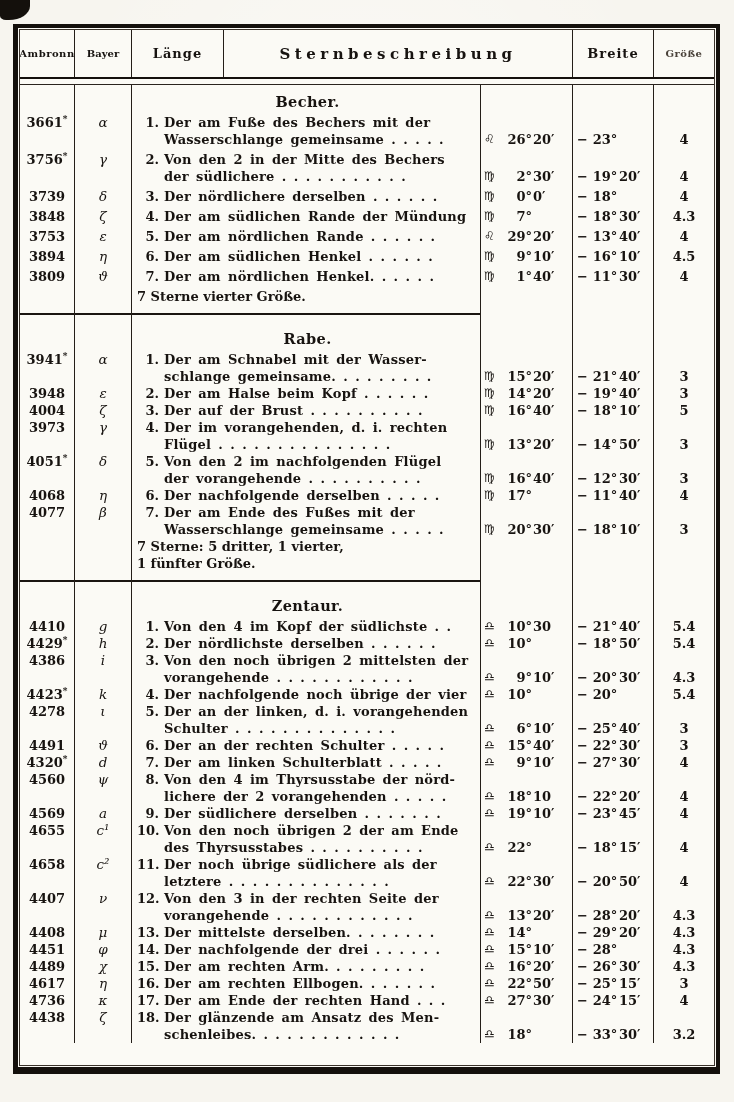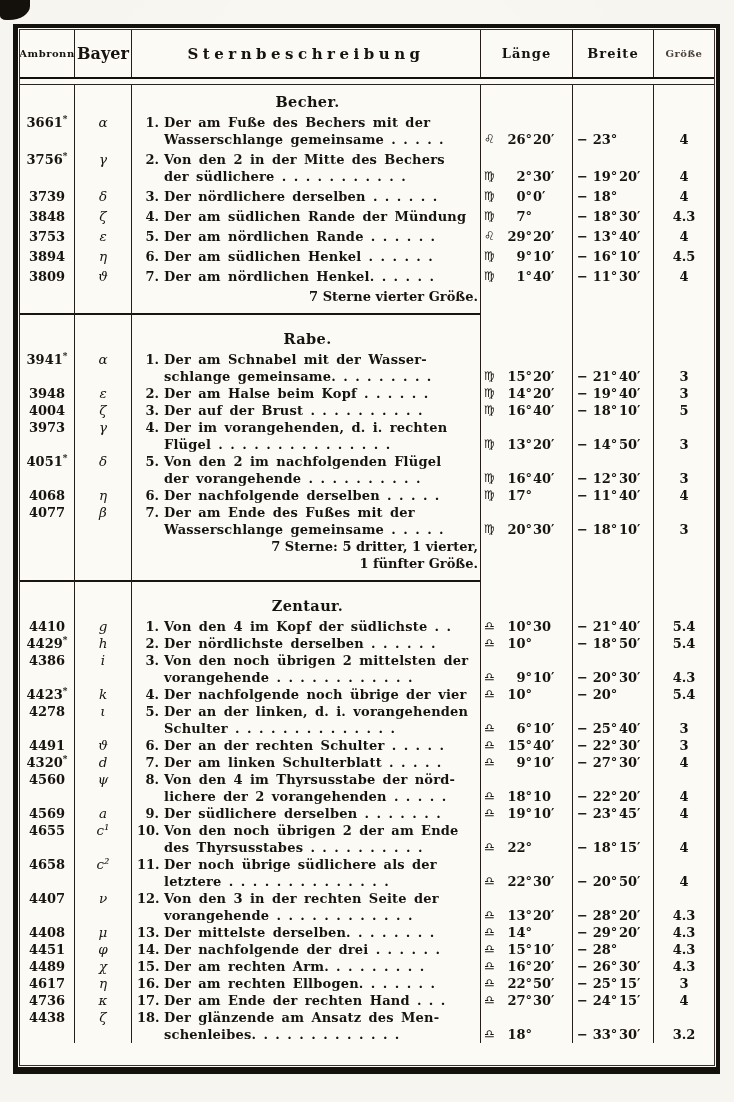--- a/index.html
+++ b/index.html
@@ -24,21 +24,21 @@
   .frame-inner{
     position:absolute;inset:1px;border:1px solid #3a322a;
     overflow:hidden;display:flex;flex-direction:column;
   }
   
   .thead{display:flex;height:47px;}
   .hcell{display:flex;align-items:center;justify-content:center;
     border-right:1px solid #241e18;font-weight:bold;box-sizing:border-box;}
   .hcell:last-child{border-right:none;}
   .h-amb{width:55px;font-size:10px;letter-spacing:.5px;}
-  .h-bay{width:57px;font-size:16px;}
+  .h-bay{width:57px;font-size:10px;}
   .h-desc{width:349px;font-size:15px;letter-spacing:4.5px;}
   .h-lng{width:92px;font-size:13px;letter-spacing:1px;}
   .h-brt{width:81px;font-size:13px;letter-spacing:1px;}
   .h-grs{flex:1;font-size:10px;color:#4a423a;letter-spacing:.5px;}
   .double-rule{height:5px;border-top:2.5px solid #14100c;border-bottom:1.5px solid #2a241e;}
   
   .tbody{flex:1;display:flex;flex-direction:column;}
   .row{display:flex;}
   .cell{border-right:1px solid #241e18;box-sizing:border-box;}
   .cell:last-child{border-right:none;}
@@ -53,38 +53,38 @@
   .eno{display:inline-block;width:22px;text-align:right;margin-right:5px;letter-spacing:0;}
   sup.star{font-size:9px;vertical-align:super;line-height:0;}
   .zs{display:inline-block;width:21px;text-align:left;padding-left:3px;
       font-family:"DejaVu Sans",sans-serif;font-weight:bold;font-size:12px;}
   .zd{display:inline-block;width:27px;text-align:right;}
   .zm{display:inline-block;padding-left:1px;}
   .mn{display:inline-block;width:15px;text-align:left;padding-left:4px;}
   .bd{display:inline-block;width:26px;text-align:center;}
   
   .row.title .c-desc{text-align:center;font-size:14.5px;padding-top:8px;padding-bottom:4px;letter-spacing:.4px;}
-  .row.footer .c-desc{text-align:right;line-height:17px;}
+  .row.footer .c-desc{text-align:left;line-height:17px;}
   .row.sep{height:17px;}
   .row.sep .sl{background:linear-gradient(#1a1511,#1a1511) no-repeat 0 55%/100% 2px;}
   .airy .cell{padding-bottom:3px;}
   .row.entry .c-num, .row.entry .c-bayer{padding-top:0;}
 </style>
 </head>
 <body>
 
 <div class="page">
   <div class="blot"></div>
   <div class="frame">
     <div class="frame-inner">
       <div class="thead">
         <div class="hcell h-amb">Ambronn</div>
         <div class="hcell h-bay">Bayer</div>
+        <div class="hcell h-lng">Länge</div>
         <div class="hcell h-desc">Sternbeschreibung</div>
-        <div class="hcell h-lng">Länge</div>
         <div class="hcell h-brt">Breite</div>
         <div class="hcell h-grs">Größe</div>
       </div>
       <div class="double-rule"></div>
       <div class="tbody">
           <div class="row title">
             <div class="cell c-num"></div>
             <div class="cell c-bayer"></div>
             <div class="cell c-desc">Becher.</div>
             <div class="cell c-lng"></div>

